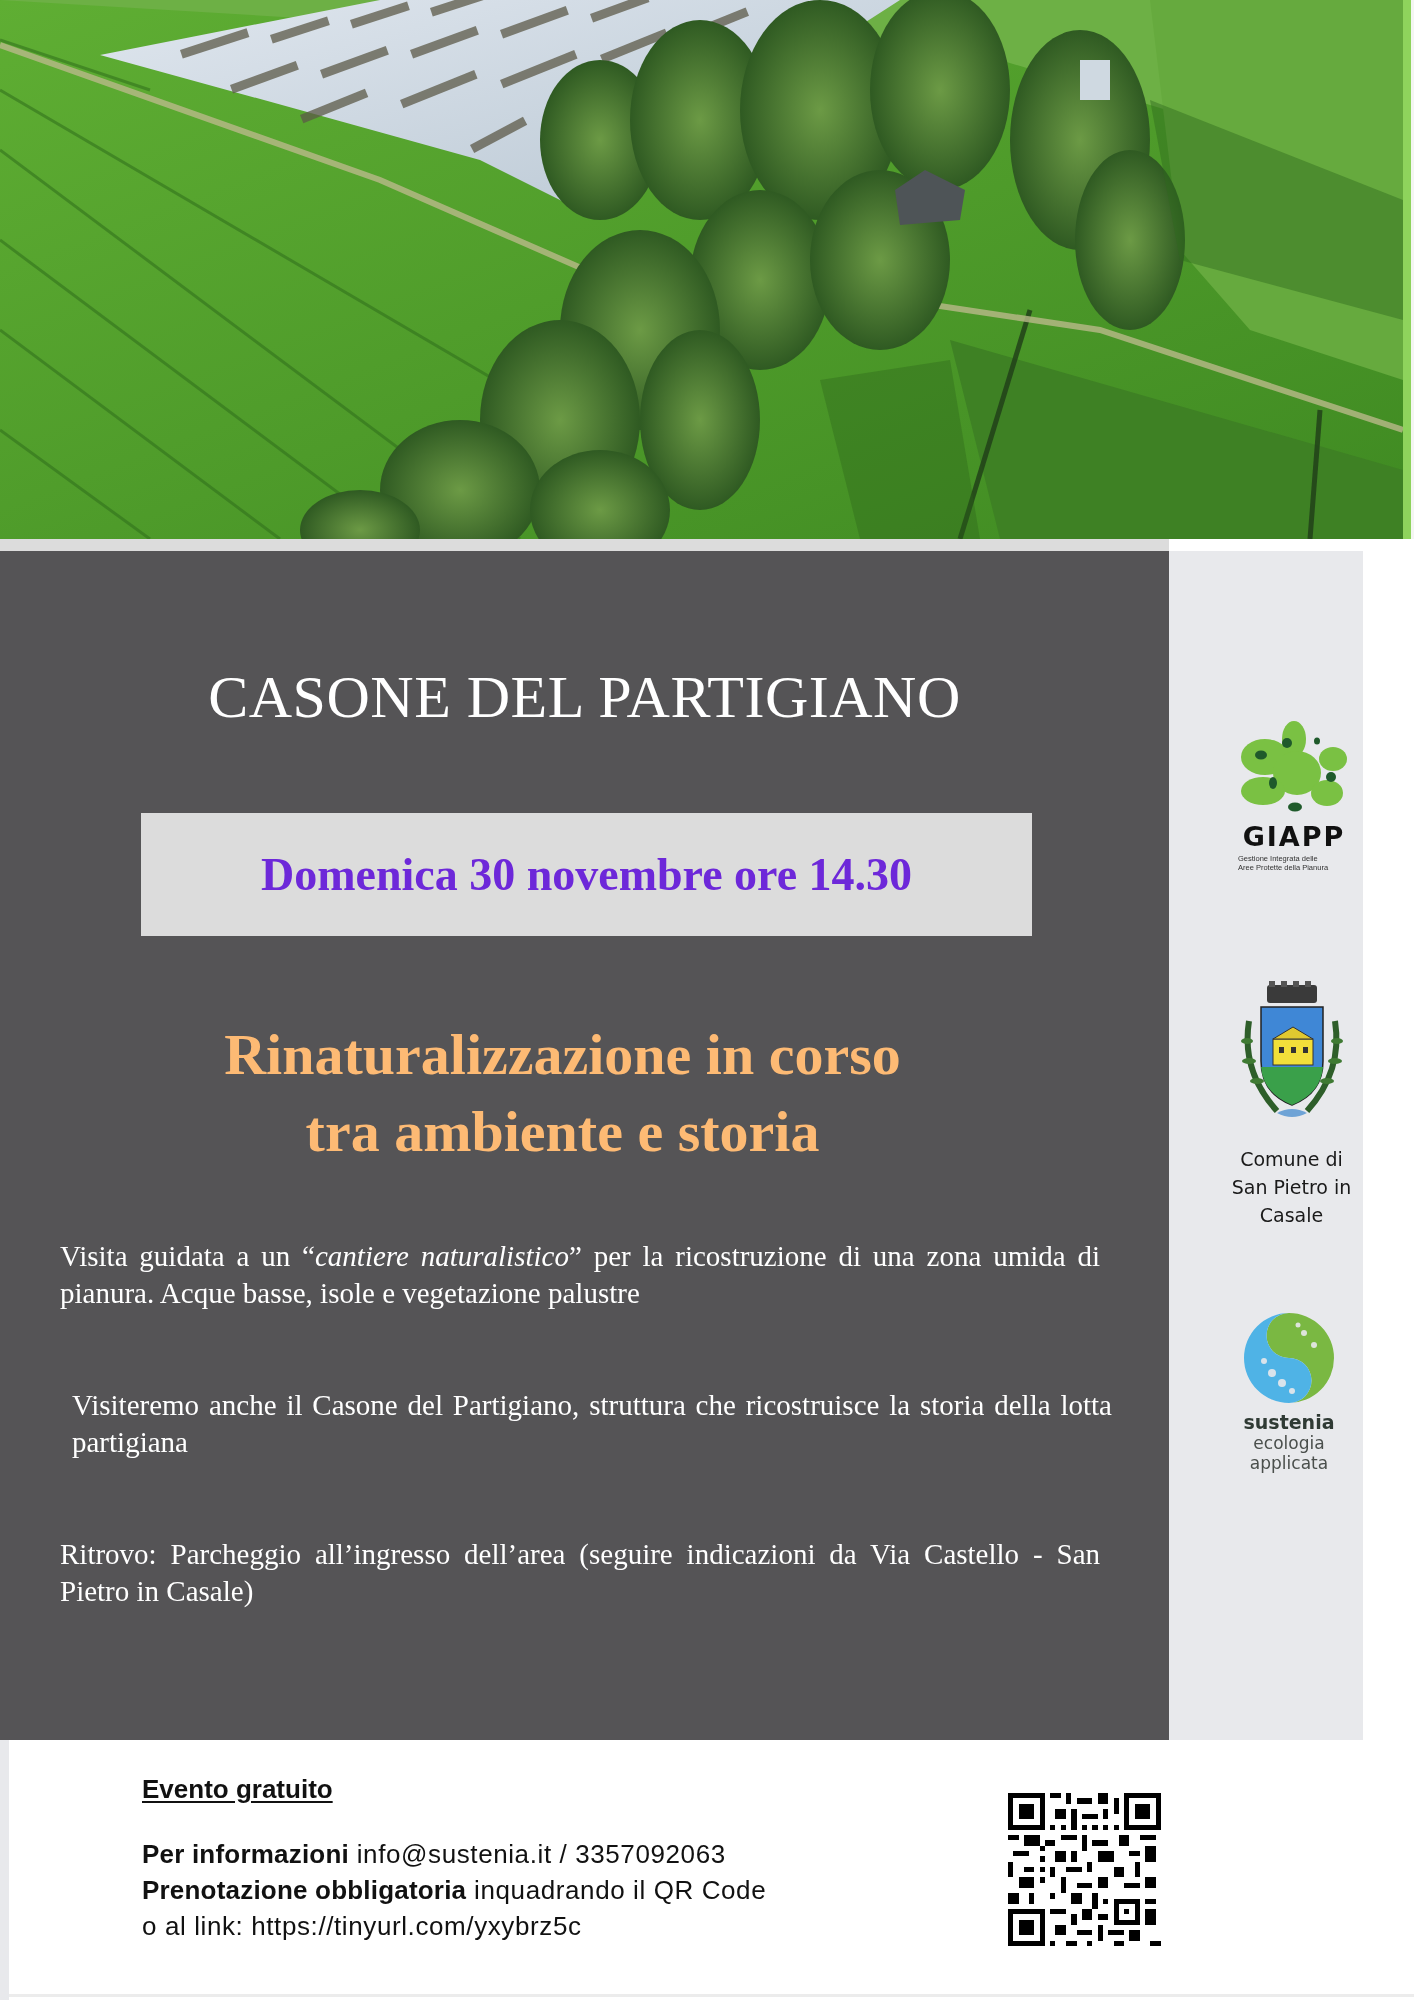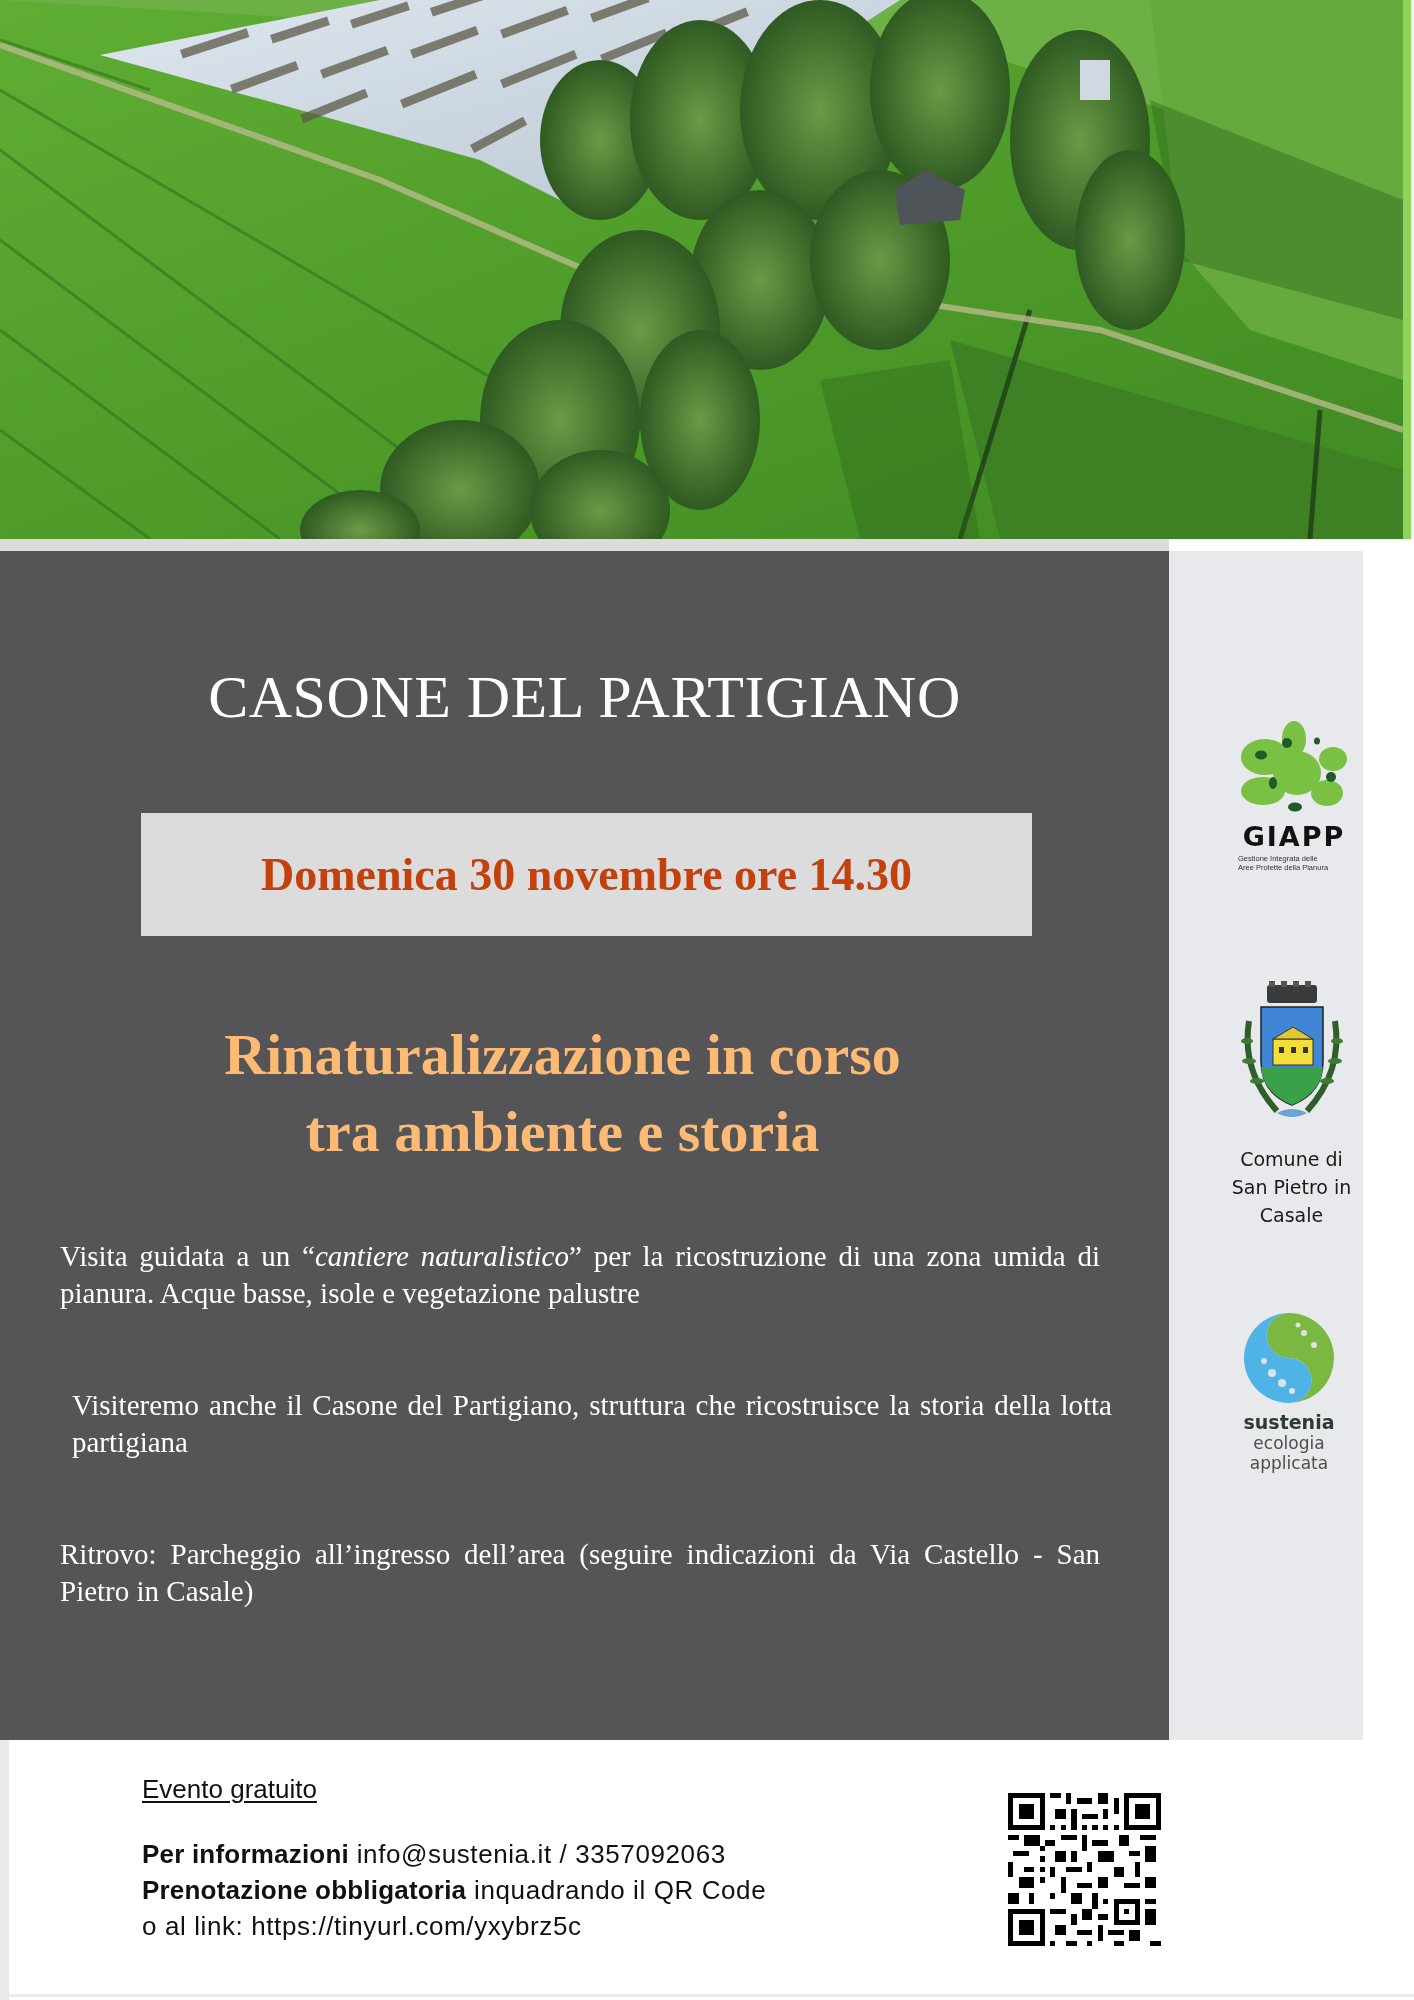--- a/index.html
+++ b/index.html
@@ -30,21 +30,21 @@
   .title {
     position: absolute; left: 0; top: 112px; width: 1169px; text-align: center;
     font-family: "Liberation Serif", serif; font-size: 60px; letter-spacing: 0.5px;
     font-weight: normal; color: #ffffff;
   }
   .date-box {
     position: absolute; left: 141px; top: 262px; width: 891px; height: 123px;
     background: #dcdcdc; display: flex; align-items: center; justify-content: center;
   }
   .date-text {
-    font-family: "Liberation Serif", serif; font-size: 46px; font-weight: bold; color: #c2410c;
+    font-family: "Liberation Serif", serif; font-size: 46px; font-weight: bold; color: #6d28d9;
   }
   .subtitle {
     position: absolute; left: 0; top: 465px; width: 1125px; text-align: center;
     font-family: "Liberation Serif", serif; font-size: 58px; font-weight: bold; line-height: 77px;
     color: #fdba74;
   }
   .body-text {
     position: absolute; left: 60px; width: 1040px;
     font-family: "Liberation Serif", serif; font-size: 29px; line-height: 37px;
     text-align: justify; color: #ffffff;
@@ -84,21 +84,21 @@
   }
 
   
   .footer-left-edge { position: absolute; left: 0; top: 1740px; width: 9px; height: 260px; background: #e8e9ec; }
   .footer {
     position: absolute; left: 9px; top: 1740px; width: 1405px; height: 257px; background: #ffffff;
     border-bottom: 3px solid #ececec;
   }
   .free {
     position: absolute; left: 133px; top: 34px;
-    font-family: "Liberation Sans", sans-serif; font-weight: normal; font-size: 26px; color: #111;
+    font-family: "Liberation Sans", sans-serif; font-weight: bold; font-size: 26px; color: #111;
     text-decoration: underline; text-underline-offset: 3px;
   }
   .info {
     position: absolute; left: 133px; top: 96px; width: 820px;
     font-family: "Liberation Sans", sans-serif; font-size: 26px; line-height: 36px; color: #111;
     letter-spacing: 0.6px;
   }
   .info b { font-weight: bold; letter-spacing: 0.2px; }
   .qr {
     position: absolute; left: 999px; top: 53px; width: 153px; height: 153px;

